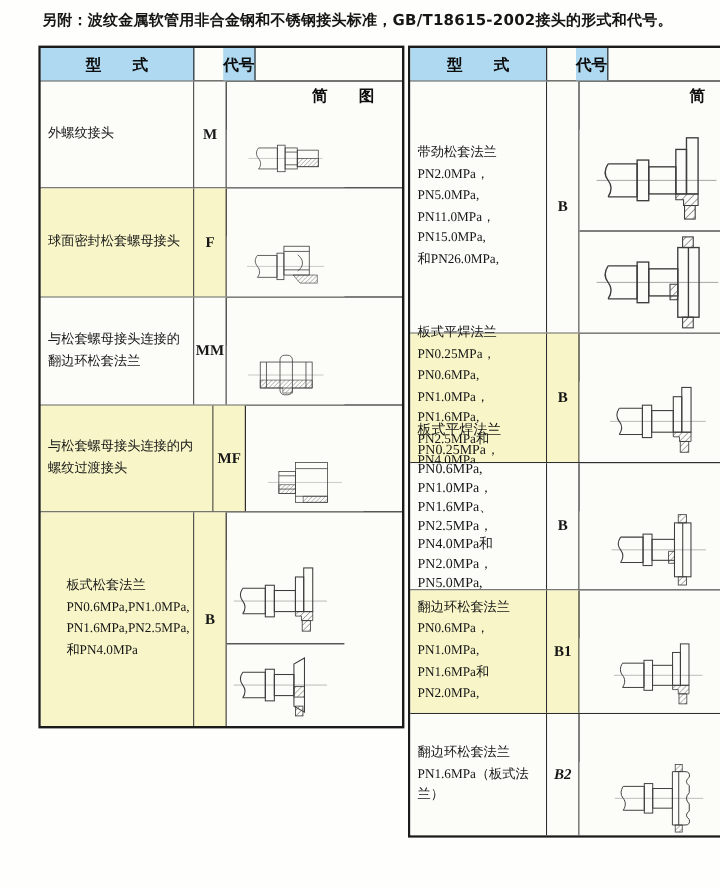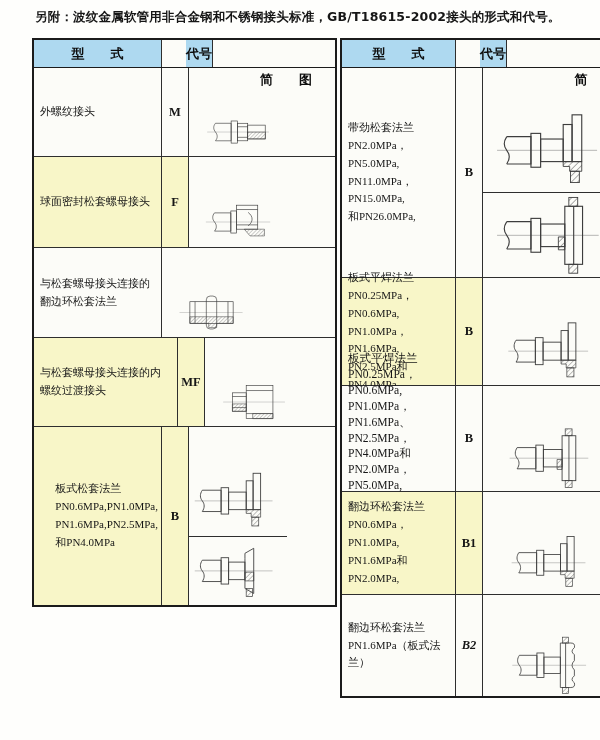--- a/index.html
+++ b/index.html
@@ -132,20 +132,23 @@
                 <path class="ht" d="M88,65 H130 V79 H100 Z"></path>
               </svg>
             </div>
           </div>
         </div>
         <div class="trow" style="height: 90px;">
           <div class="cell type-cell" style="width: 128px;">
             <div class="type-text">与松套螺母接头连接的
 翻边环松套法兰</div>
           </div>
+          <div class="cell code-cell" style="width: 27px;">
+            <span>MM</span>
+          </div>
           <div class="cell sketch-cell" style="width: 98px;">
             <div class="sub">
               <svg viewBox="0 0 150 100" preserveAspectRatio="xMidYMid meet">
                 <line class="cl" x1="8" y1="50" x2="142" y2="50"></line>
                 <rect class="ln" x="30" y="27" width="92" height="46"></rect>
                 <line class="ln" x1="41" y1="27" x2="41" y2="73"></line>
                 <line class="ln" x1="111" y1="27" x2="111" y2="73"></line>
                 <rect class="ln" x="65" y="15" width="22" height="70" rx="8"></rect>
                 <path class="ht" d="M30,59 H122 V73 H87 V82 H70 V73 H30 Z"></path>
               </svg>

